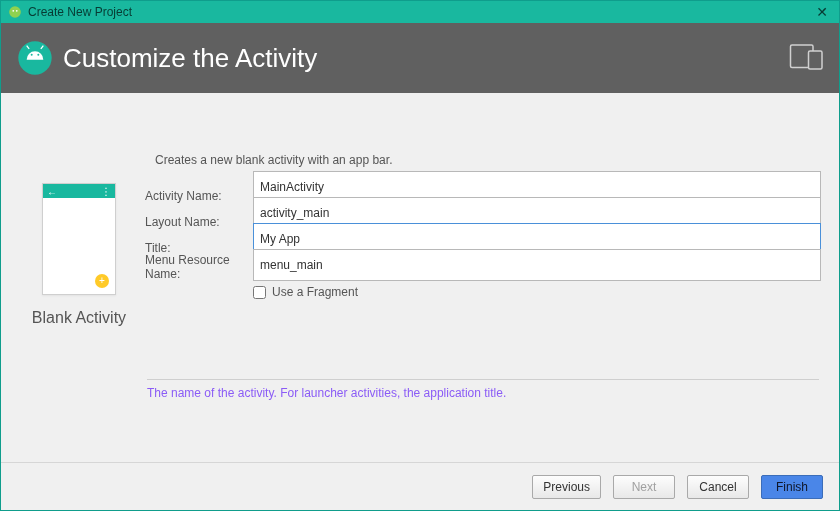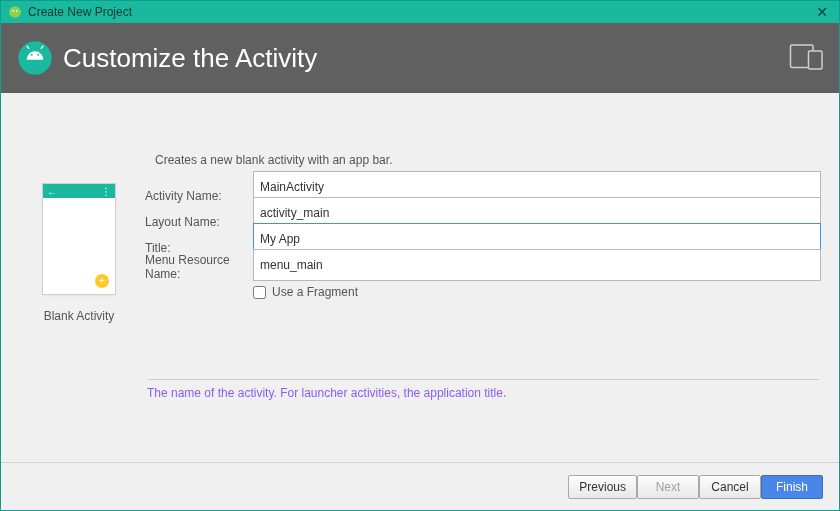--- a/index.html
+++ b/index.html
@@ -108,21 +108,21 @@
       width: 14px; height: 14px;
       border-radius: 50%;
       background: #ffca28;
       color: #fff;
       font-size: 10px;
       line-height: 14px;
       text-align: center;
     }
     .preview-caption {
       margin-top: 14px;
-      font-size: 12px;
+      font-size: 16px;
       color: #555;
     }
     .form-col {
       flex: 1;
       margin-left: 16px;
     }
     .description {
       margin-bottom: 14px;
       color: #555;
       font-size: 12px;
@@ -183,41 +183,41 @@
     }
     
     .footer {
       height: 48px;
       background: #f0f0f0;
       border-top: 1px solid #d6d6d6;
       display: flex;
       align-items: center;
       justify-content: flex-end;
       padding: 0 16px;
-      gap: 0;
+      gap: 12px;
     }
     .btn {
       height: 24px;
       min-width: 62px;
       padding: 0 10px;
       font-size: 12px;
       border: 1px solid #a9a9a9;
       background: linear-gradient(#fdfdfd, #e8e8e8);
       border-radius: 2px;
       cursor: pointer;
       color: #333;
     }
     .btn.disabled {
       color: #a0a0a0;
       cursor: default;
     }
     .btn.primary {
       background: #4a86e8;
       border: 1px solid #3b6db9;
-      color: #ffffff;
+      color: #0f172a;
     }
     .wrapper { position: relative; flex: 1; display: flex; flex-direction: column; }
   </style>
 </head>
 <body>
 
 <div class="titlebar">
   <span class="title-icon">
     <svg viewBox="0 0 24 24" width="14" height="14">
       <circle cx="12" cy="12" r="10" fill="#8fd14f"></circle>

